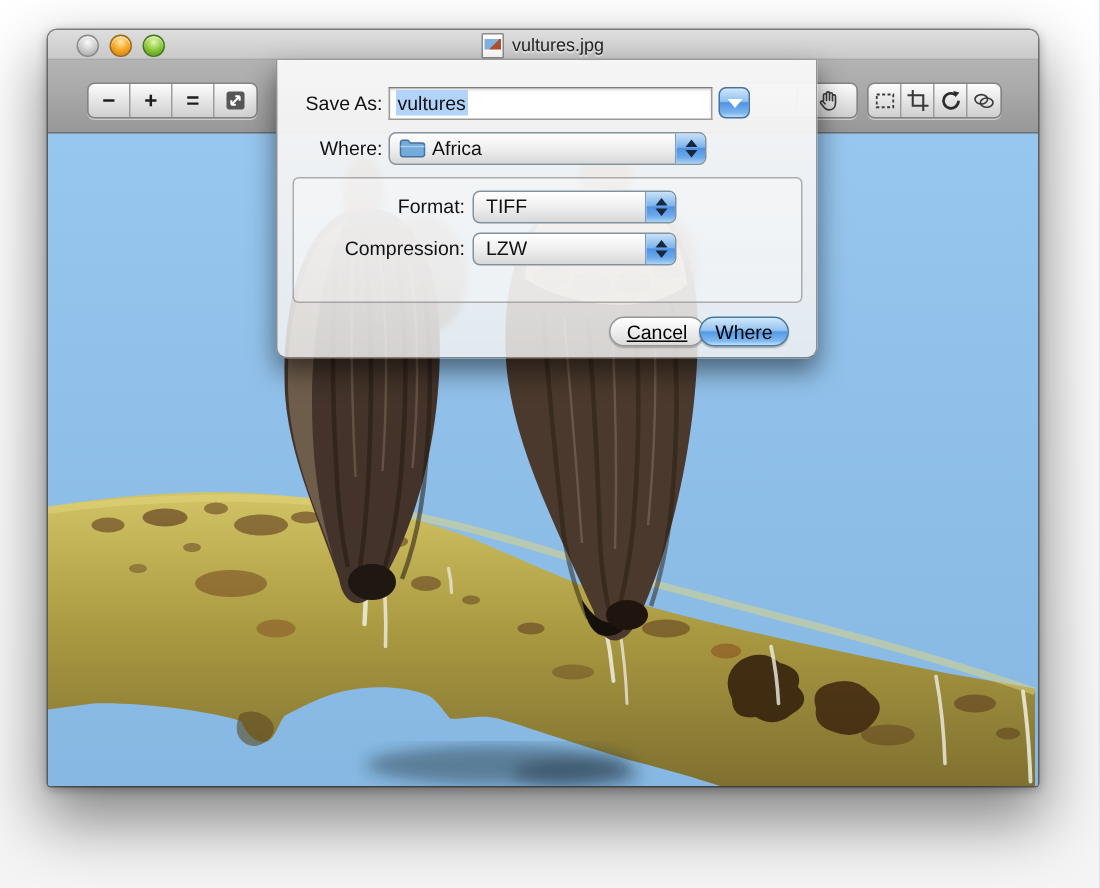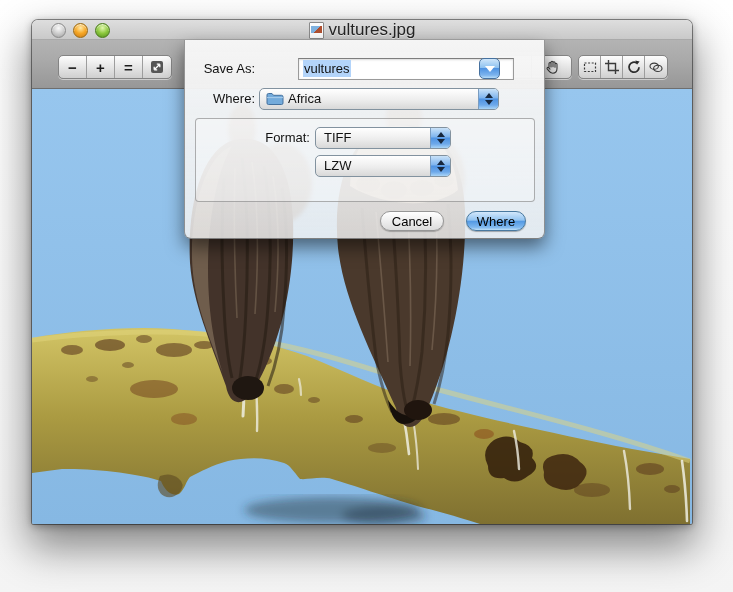--- a/index.html
+++ b/index.html
@@ -17,21 +17,21 @@
   .titlebar:after{content:"";position:absolute;left:0;right:0;bottom:0;height:1px;background:rgba(0,0,0,.12);}
   .lights{position:absolute;left:19px;top:3px;display:flex;gap:7px;}
   .light{width:13px;height:13px;border-radius:50%;box-shadow:inset 0 1px 1px rgba(255,255,255,.7);}
   .light.close{background:radial-gradient(circle at 50% 32%,#fafafa 0%,#d2d2d2 45%,#9e9e9e 100%);border:1px solid #8a8a8a;}
   .light.min{background:radial-gradient(circle at 50% 30%,#ffe9a8 0%,#f6a623 50%,#c8791a 100%);border:1px solid #9a6a12;}
   .light.zoom{background:radial-gradient(circle at 50% 30%,#e2f7b0 0%,#8cc83c 50%,#4f8a1d 100%);border:1px solid #477a16;}
   .title-wrap{position:absolute;left:0;right:0;top:0;height:20px;display:flex;align-items:center;justify-content:center;gap:5px;}
   .doc-icon{width:13px;height:15px;background:#fdfdfd;border:1px solid #8a8a8a;border-radius:1px;position:relative;}
   .doc-icon:after{content:"";position:absolute;left:1px;top:3px;right:1px;height:7px;
     background:linear-gradient(135deg,#7fb2e0 0 55%,#b05030 55% 100%);}
-  .title-text{font-size:17px;color:#242424;text-shadow:0 1px 0 rgba(255,255,255,.55);}
+  .title-text{font-size:12px;color:#242424;text-shadow:0 1px 0 rgba(255,255,255,.55);}
 
   
   .toolbar{position:absolute;left:0;right:0;top:20px;height:48px;}
   .seg{position:absolute;top:15px;height:22px;display:flex;align-items:stretch;
     border:1px solid #848484;border-radius:5px;
     background:linear-gradient(180deg,#fdfdfd 0%,#e8e8e8 45%,#cfcfcf 100%);
     box-shadow:0 1px 0 rgba(255,255,255,.5);}
   .seg .segbtn{width:28px;border:0;border-right:1px solid #9d9d9d;background:transparent;
     display:flex;align-items:center;justify-content:center;padding:0;cursor:default;
     font-family:"Liberation Sans",sans-serif;font-size:15px;font-weight:700;color:#1c1c1c;}
@@ -51,21 +51,21 @@
   .sheet{position:absolute;left:152px;top:20px;width:359px;height:198px;z-index:40;
     background:linear-gradient(180deg,rgba(246,246,246,.98) 0%,rgba(243,243,243,.94) 40%,rgba(241,241,241,.84) 100%);
     border-left:1px solid rgba(70,70,70,.55);border-right:1px solid rgba(70,70,70,.55);
     border-bottom:1px solid rgba(50,50,50,.6);border-radius:0 0 7px 7px;
     box-shadow:0 8px 18px rgba(0,0,0,.5);
     font-size:13px;color:#111;}
   .srow{position:absolute;left:0;right:0;height:22px;}
   .slabel{position:absolute;left:0;top:0;width:70px;height:22px;line-height:22px;text-align:right;}
   .field{position:absolute;left:74px;top:0;width:210px;height:20px;background:#fff;
     border:1px solid #9a9a9a;border-top-color:#7d7d7d;box-shadow:inset 0 1px 2px rgba(0,0,0,.15);
-    line-height:20px;padding-left:4px;cursor:text;margin-left:39px;}
+    line-height:20px;padding-left:4px;cursor:text;}
   .field .sel{background:#b3d4fa;padding:1px 1px;}
   .disclosure{position:absolute;left:294px;top:0;width:21px;height:21px;border-radius:5px;
     border:1px solid #46719f;cursor:default;padding:0;
     background:linear-gradient(180deg,#cfe6fa 0%,#8fc2f0 45%,#4f93e2 50%,#7db4ee 85%,#b6dcf8 100%);
     display:flex;align-items:center;justify-content:center;}
   .tri-down{width:0;height:0;border-left:5px solid transparent;border-right:5px solid transparent;border-top:6px solid #fff;}
   .popup{position:absolute;top:0;height:22px;border:1px solid #82929f;border-radius:5px;
     background:linear-gradient(180deg,#ffffff 0%,#ededed 55%,#d8d8d8 100%);
     box-sizing:border-box;cursor:default;}
   .popup .ptext{position:absolute;left:8px;top:0;line-height:20px;white-space:nowrap;}
@@ -76,23 +76,23 @@
     display:flex;flex-direction:column;align-items:center;justify-content:center;gap:2px;}
   .arr-up{width:0;height:0;border-left:4px solid transparent;border-right:4px solid transparent;border-bottom:5px solid #17273d;}
   .arr-dn{width:0;height:0;border-left:4px solid transparent;border-right:4px solid transparent;border-top:5px solid #17273d;}
   .groupbox{position:absolute;left:10px;top:78px;width:338px;height:82px;
     border:1px solid rgba(125,125,125,.6);border-radius:4px;background:rgba(255,255,255,.30);}
   .glabel{position:absolute;left:0;width:114px;height:22px;line-height:22px;text-align:right;}
   .gpopup{left:119px;width:136px;text-decoration:underline;}
   .btn{position:absolute;top:171px;height:20px;border-radius:11px;font-size:13px;color:#000;
     display:flex;align-items:center;justify-content:center;cursor:default;padding:0;
     font-family:"Liberation Sans",sans-serif;}
-  .btn.cancel{left:195px;width:64px;border:1px solid #969696;
+  .btn.cancel{left:221px;width:64px;border:1px solid #969696;
     background:linear-gradient(180deg,#ffffff 0%,#f0f0f0 45%,#dcdcdc 100%);
-    box-shadow:0 1px 1px rgba(0,0,0,.25);}
+    box-shadow:0 1px 1px rgba(0,0,0,.25);text-decoration:underline;}
   .btn.save{left:281px;width:60px;border:1px solid #49799f;
     background:linear-gradient(180deg,#d3e8fb 0%,#93c4f1 45%,#549ae4 52%,#7fb8ef 85%,#bfe0f9 100%);
     box-shadow:0 1px 1px rgba(0,0,0,.3);}
 </style>
 </head>
 <body>
 
 <div class="stage">
   <div class="window">
 
@@ -298,21 +298,21 @@
         <div class="field">
           <span class="sel">vultures</span>
         </div>
         <button class="disclosure">
           <span class="tri-down"></span>
         </button>
       </div>
 
       <div class="srow" style="top:48px;">
         <span class="slabel">Where:</span>
-        <div class="popup" style="left:74px;width:240px;">
+        <div class="popup" style="left:74px;width:212px;">
           <svg class="folder" width="18" height="14" viewBox="0 0 18 14">
             <path d="M1 3 a1.5 1.5 0 0 1 1.5-1.5 H6 l1.5 1.8 H15.5 A1.5 1.5 0 0 1 17 4.8 V11 a1.5 1.5 0 0 1 -1.5 1.5 H2.5 A1.5 1.5 0 0 1 1 11 Z" fill="#74abdb" stroke="#44719e" stroke-width="1"></path>
             <path d="M1 5.6 H17" stroke="#a9cdea" stroke-width="1"></path>
           </svg>
           <span class="ptext withicon">Africa</span>
           <span class="cap">
               <span class="arr-up"></span>
               <span class="arr-dn"></span>
             </span>
         </div>
@@ -323,20 +323,21 @@
           <span class="glabel">Format:</span>
           <div class="popup gpopup">
             <span class="ptext">TIFF</span>
             <span class="cap">
                 <span class="arr-up"></span>
                 <span class="arr-dn"></span>
               </span>
           </div>
         </div>
         <div class="srow" style="top:36px;">
+          <span class="glabel">Compression:</span>
           <div class="popup gpopup">
             <span class="ptext">LZW</span>
             <span class="cap">
                 <span class="arr-up"></span>
                 <span class="arr-dn"></span>
               </span>
           </div>
         </div>
       </div>
 

